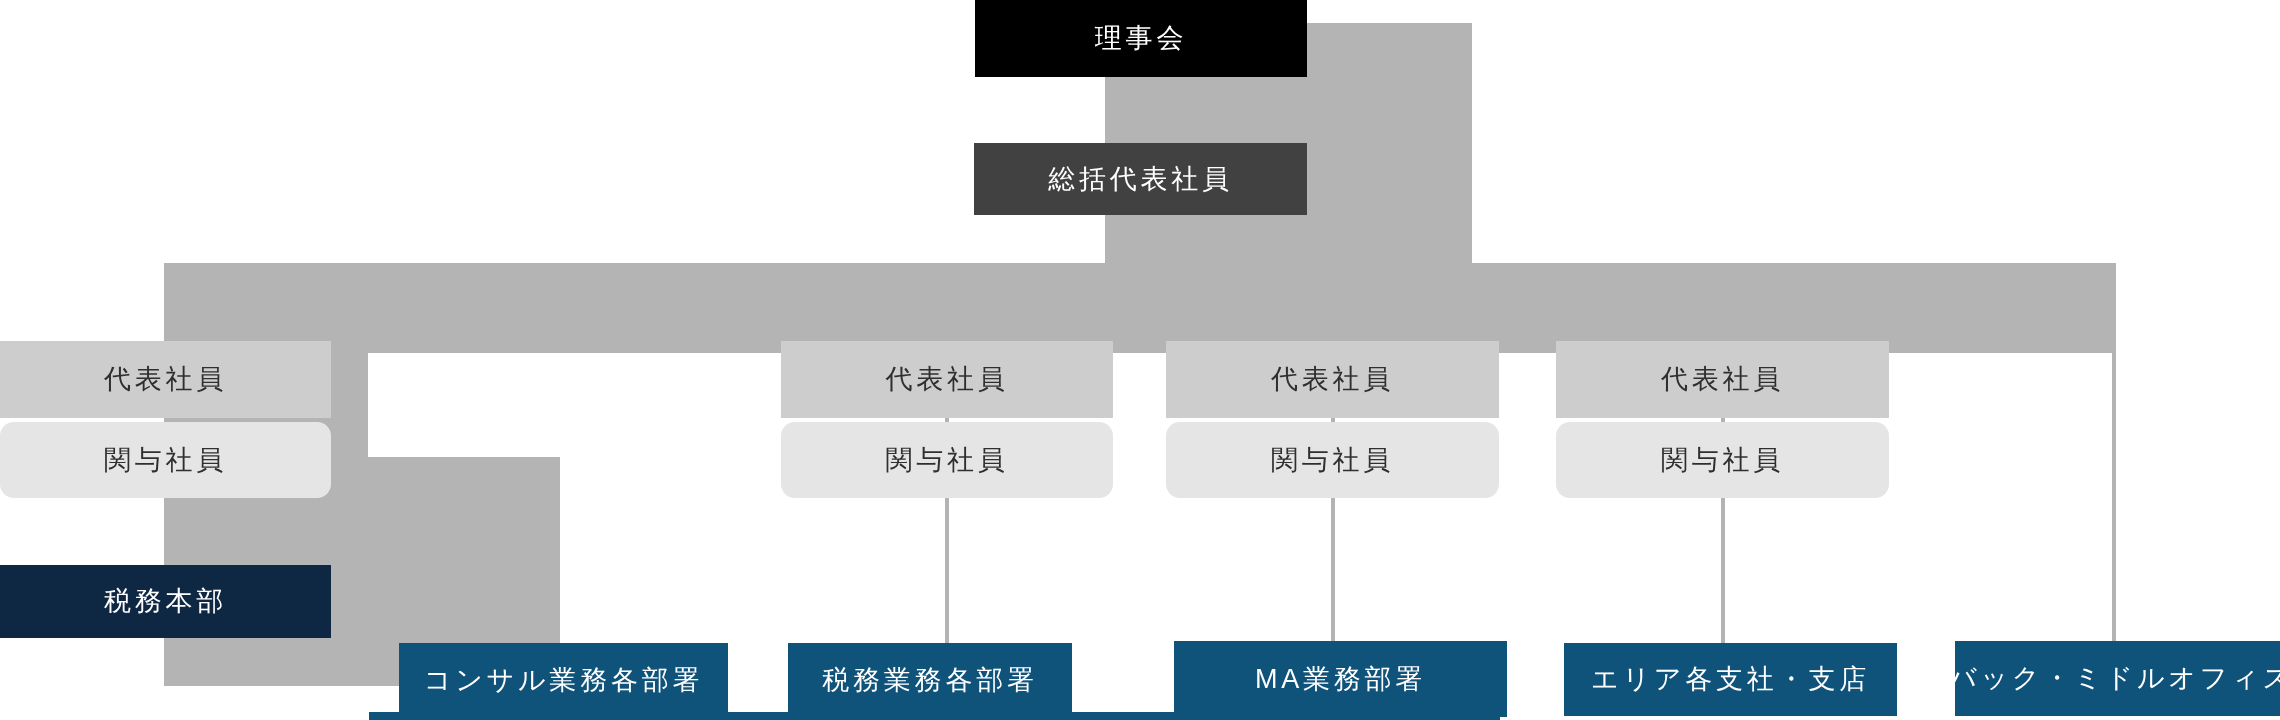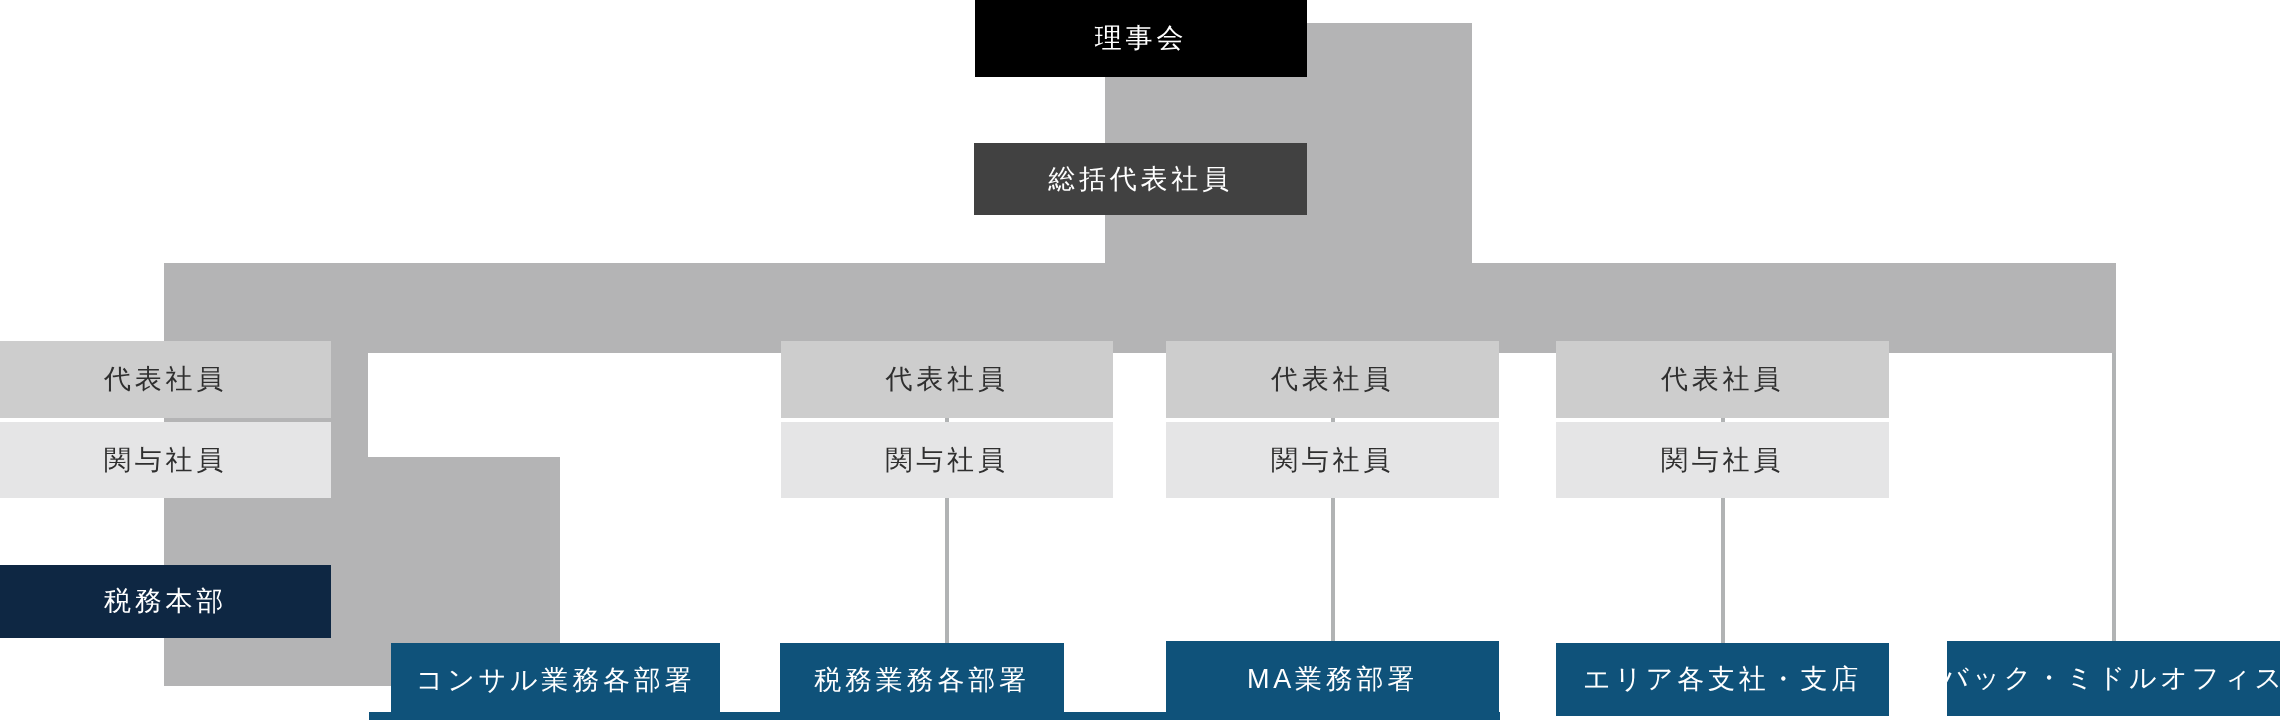--- a/index.html
+++ b/index.html
@@ -17,23 +17,23 @@
   .conn.bar{background:var(--department-bg,#0f527a);}
   .node{
     position:absolute;z-index:2;
     display:flex;align-items:center;justify-content:center;
     font-size:27px;letter-spacing:0.14em;line-height:1;
     white-space:nowrap;
   }
   .node.board{background:var(--board-bg,#000);color:var(--light-text,#fff);}
   .node.general{background:var(--general-representative-bg,#414141);color:var(--light-text,#fff);}
   .node.rep{background:var(--representative-bg,#cdcdcd);color:var(--dark-text,#2f2f2f);margin-top:28px;}
-  .node.eng{background:var(--engagement-partner-bg,#e5e5e6);color:var(--dark-text,#2f2f2f);}
+  .node.eng{background:var(--engagement-partner-bg,#e5e5e6);color:var(--dark-text,#2f2f2f);border-radius:14px;}
   .node.taxhq{background:var(--tax-headquarters-bg,#0e2743);color:var(--light-text,#fff);}
-  .node.dept{background:var(--department-bg,#0f527a);color:var(--light-text,#fff);}
+  .node.dept{background:var(--department-bg,#0f527a);color:var(--light-text,#fff);margin-left:8px;}
 </style>
 </head>
 <body>
 
 <div class="canvas">
 
   <div class="conn thick" style="left:1105px;top:23px;width:367px;height:240px"></div>
   <div class="conn thick" style="left:164px;top:263px;width:1952px;height:90px"></div>
   <div class="conn thick" style="left:164px;top:263px;width:204px;height:423px"></div>
   <div class="conn thick" style="left:368px;top:457px;width:192px;height:229px"></div>

